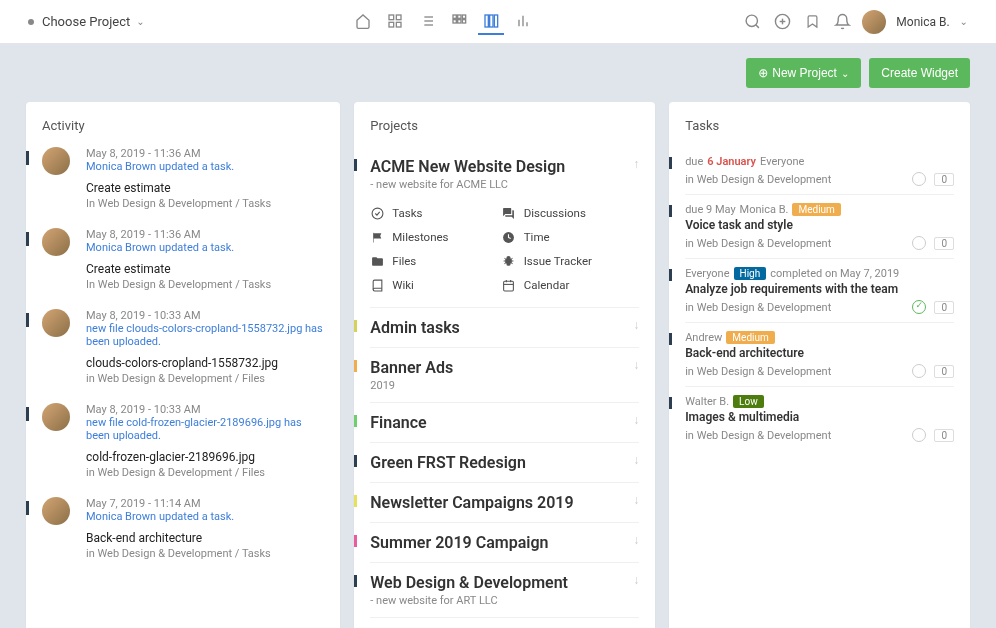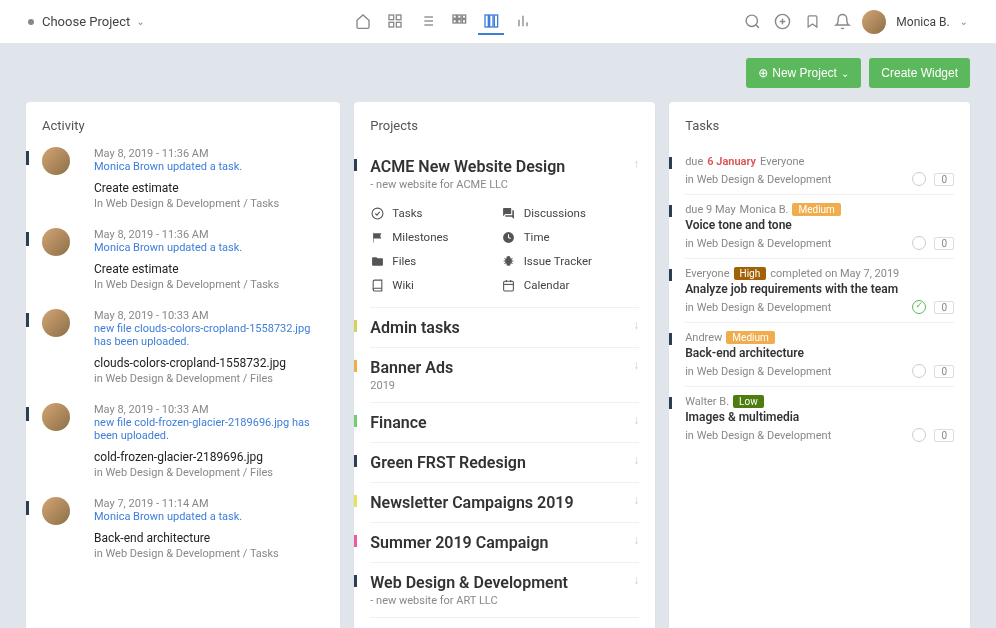--- a/index.html
+++ b/index.html
@@ -17,21 +17,21 @@
 .avatar { width: 24px; height: 24px; border-radius: 50%; background: linear-gradient(135deg, #d4a574, #8b6f47); }
 .user-name { font-size: 12px; color: #444; }
 .actions-row { display: flex; justify-content: flex-end; padding: 14px 26px; gap: 8px; }
 .btn-green { background: #5cb85c; color: #fff; border: none; padding: 8px 12px; border-radius: 3px; font-size: 12px; cursor: pointer; display: flex; align-items: center; gap: 4px; }
 .columns { display: flex; gap: 14px; padding: 0 26px 26px; }
 .panel { background: #fff; border-radius: 4px; padding: 16px; box-shadow: 0 1px 2px rgba(0,0,0,0.05); }
 .panel-title { font-size: 13px; font-weight: 400; color: #555; margin-bottom: 14px; }
 .col-activity { flex: 1.05; }
 .col-projects { flex: 1; }
 .col-tasks { flex: 1; }
-.activity-item { display: flex; gap: 24px; margin-bottom: 18px; position: relative; }
+.activity-item { display: flex; gap: 16px; margin-bottom: 18px; position: relative; }
 .activity-bar { width: 3px; background: #2c3e50; position: absolute; left: -16px; top: 4px; height: 14px; }
 .activity-avatar { width: 28px; height: 28px; border-radius: 50%; background: linear-gradient(135deg, #d4a574, #8b6f47); flex-shrink: 0; }
 .activity-body { flex: 1; font-size: 11px; }
 .activity-time { color: #888; }
 .activity-action { color: #3d7edb; cursor: pointer; }
 .activity-title { color: #222; margin-top: 8px; font-size: 12px; }
 .activity-meta { color: #888; margin-top: 2px; }
 .project-item { padding: 10px 0; border-bottom: 1px solid #f0f0f0; position: relative; display: flex; justify-content: space-between; align-items: flex-start; }
 .project-item:last-child { border-bottom: none; justify-content: space-between; }
 .project-bar { width: 3px; position: absolute; left: -16px; top: 12px; height: 12px; }
@@ -41,21 +41,21 @@
 .project-tools { display: flex; flex-wrap: wrap; margin-top: 10px; }
 .tool-item { width: 50%; display: flex; align-items: center; gap: 8px; padding: 5px 0; font-size: 11.5px; color: #444; cursor: pointer; }
 .tool-icon { width: 14px; display: inline-flex; justify-content: center; color: #555; }
 .task-item { padding: 8px 0; border-bottom: 1px solid #f0f0f0; position: relative; }
 .task-item:last-child { border-bottom: none; }
 .task-bar { width: 3px; position: absolute; left: -16px; top: 10px; height: 12px; }
 .task-meta-row { font-size: 11px; color: #888; display: flex; gap: 4px; align-items: center; flex-wrap: wrap; }
 .task-due-red { color: #d9534f; font-weight: 600; }
 .badge { padding: 1px 6px; border-radius: 2px; font-size: 10px; color: #fff; }
 .badge-medium { background: #f0ad4e; }
-.badge-high { background: #a16207; }
+.badge-high { background: #0369a1; }
 .badge-low { background: #4d7c0f; }
 .task-title { font-size: 12px; font-weight: 600; color: #333; margin-top: 2px; }
 .task-footer { display: flex; justify-content: space-between; align-items: center; margin-top: 4px; }
 .task-location { font-size: 11px; color: #888; }
 .task-badges { display: flex; align-items: center; gap: 8px; }
 .circle-icon { width: 14px; height: 14px; border: 1.5px solid #ccc; border-radius: 50%; position: relative; }
 .circle-icon.done { border-color: #5cb85c; }
 .circle-icon.done::after { content: "✓"; color: #5cb85c; font-size: 9px; position: absolute; top: -1px; left: 2px; }
 .count-box { border: 1px solid #ddd; padding: 0 6px; font-size: 10px; color: #888; border-radius: 2px; }
 svg { display: block; }
@@ -390,21 +390,21 @@
       </div>
     </div>
         </div>
         <div class="task-item">
     <div class="task-bar" style="background:#2c3e50"></div>
     <div class="task-meta-row">
             <span>due 9 May</span> 
             <span>Monica B.</span> 
             <span class="badge badge-medium">Medium</span>
           </div>
-    <div class="task-title">Voice tone and tone</div>
+    <div class="task-title">Voice task and style</div>
     <div class="task-footer">
       <div class="task-location">in Web Design &amp; Development</div>
       <div class="task-badges">
         <div class="circle-icon "></div>
         <div class="count-box">0</div>
       </div>
     </div>
         </div>
         <div class="task-item">
     <div class="task-bar" style="background:#2c3e50"></div>

